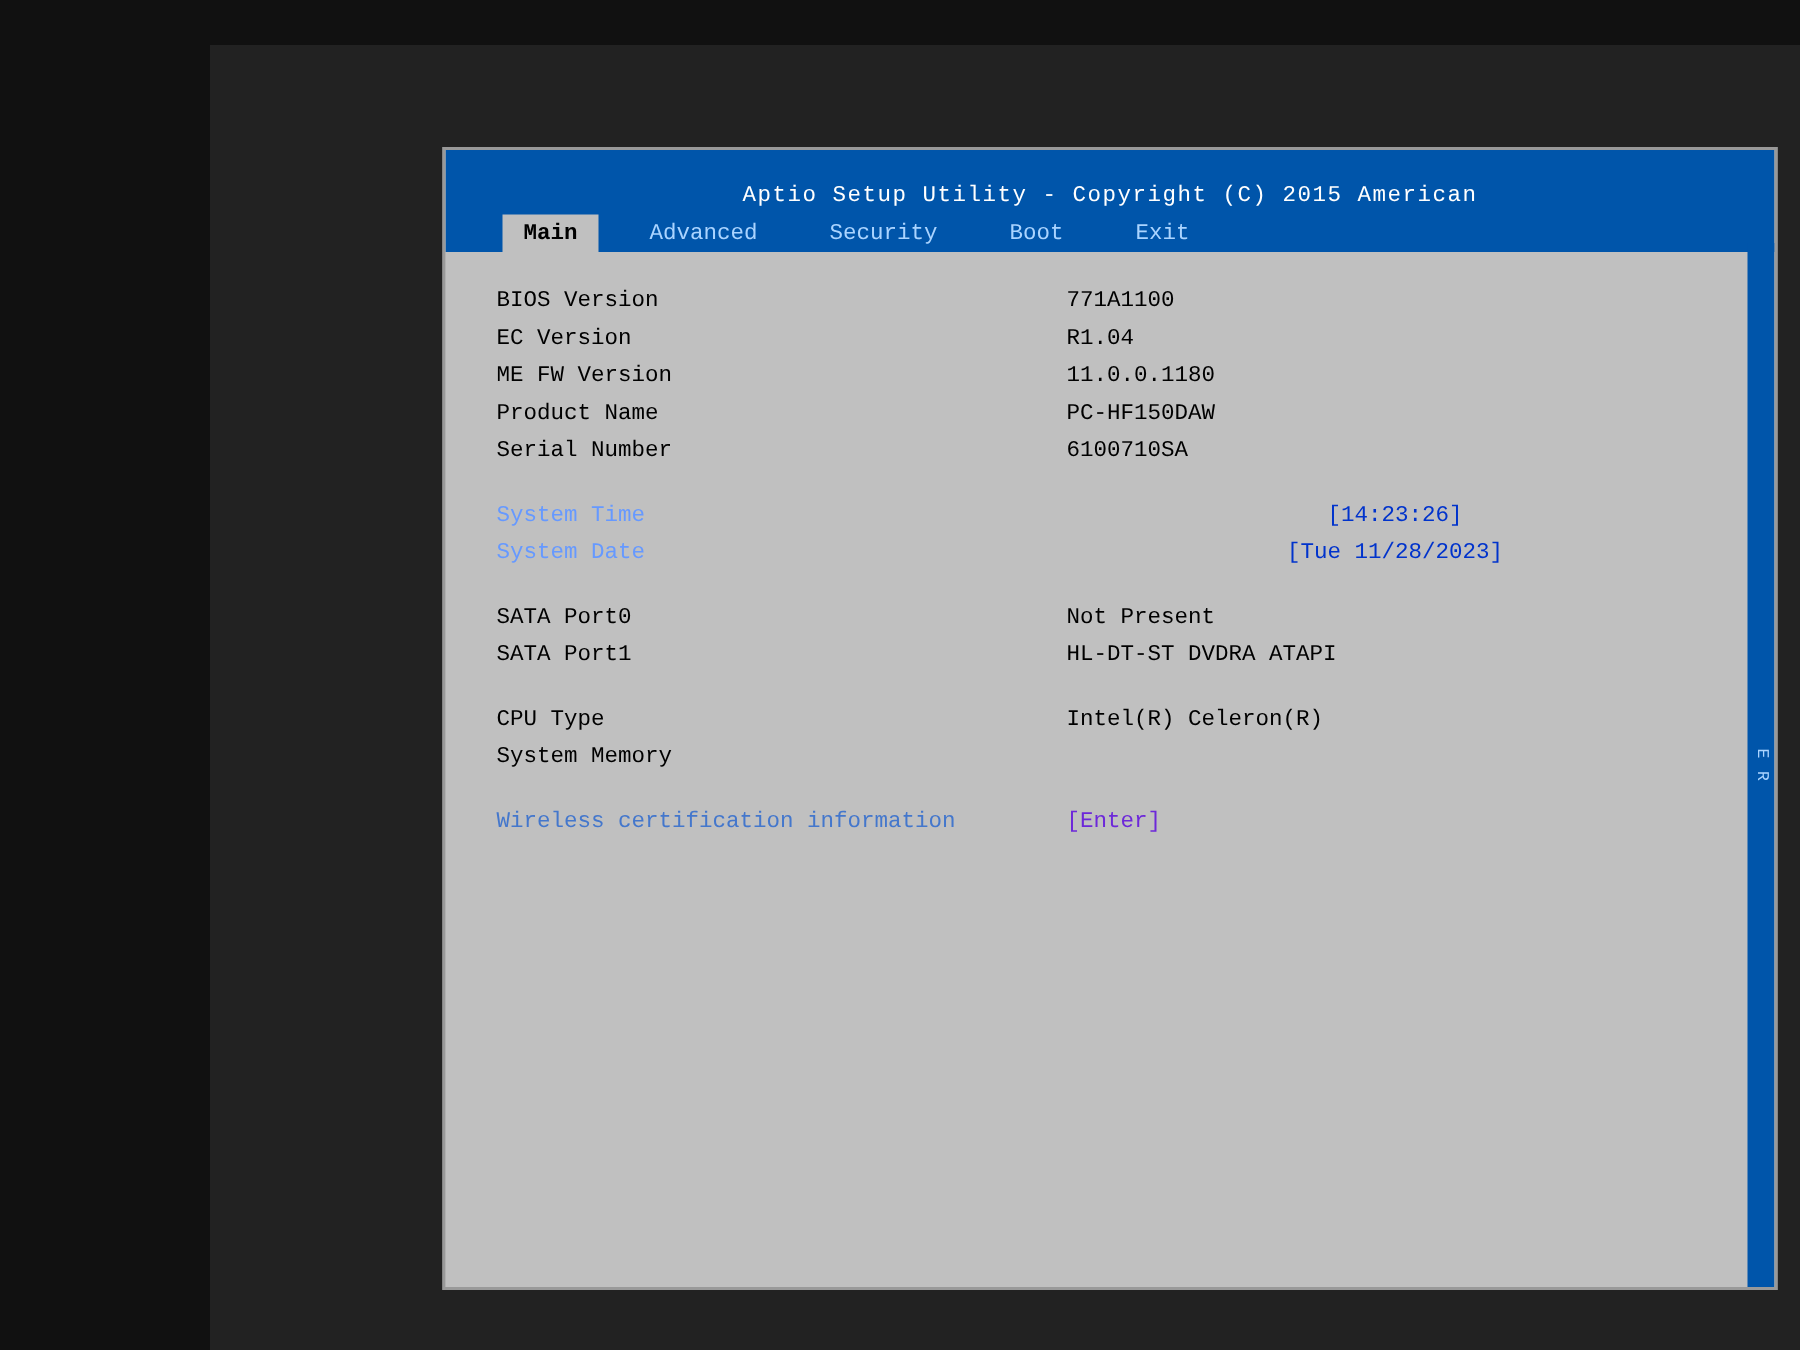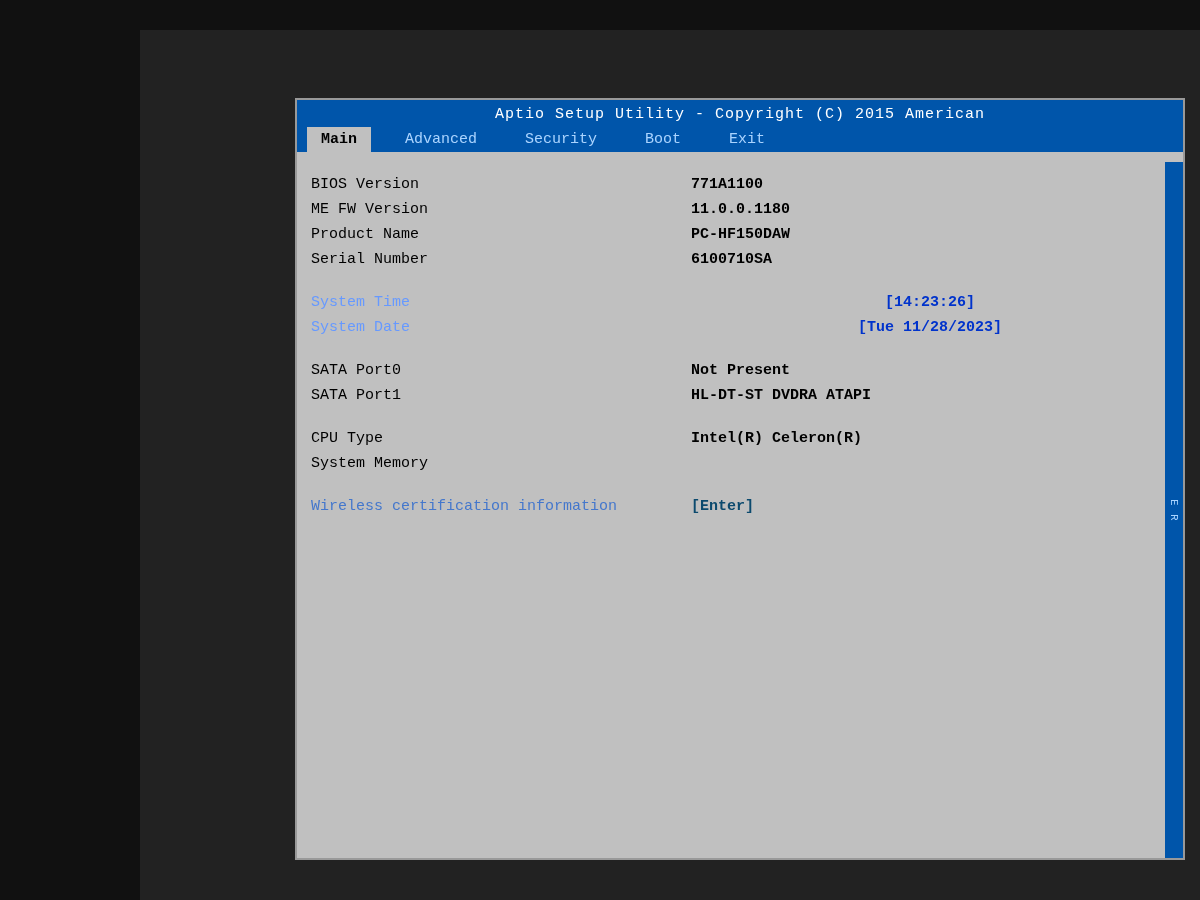--- a/index.html
+++ b/index.html
@@ -50,58 +50,59 @@
       bottom: 40px;
       background: #c0c0c0;
       border: 2px solid #999;
       overflow: hidden;
     }
 
     
     .menu-bar {
       background: #0055aa;
       color: white;
-      padding: 6px 0 0 0;
+      padding: 22px 0 0 0;
       font-size: 15px;
       font-family: 'Courier New', Courier, monospace;
     }
 
     .menu-title {
       text-align: center;
       color: white;
       font-size: 15px;
       padding-bottom: 4px;
       letter-spacing: 1px;
     }
 
     .menu-tabs {
       display: flex;
       align-items: flex-end;
       padding: 0 10px;
       gap: 20px;
+      margin-left: 28px;
     }
 
     .menu-tab {
       padding: 4px 14px;
       color: #aad4ff;
       cursor: pointer;
       font-size: 15px;
       font-family: 'Courier New', Courier, monospace;
     }
 
     .menu-tab.active {
       background: #c0c0c0;
       color: #000;
       font-weight: bold;
     }
 
     
     .content-area {
       background: #c0c0c0;
-      padding: 20px 14px;
+      padding: 20px 34px;
       height: calc(100% - 62px);
       position: relative;
     }
 
     .info-row {
       display: flex;
       padding: 4px 0;
       font-size: 15px;
       font-family: 'Courier New', Courier, monospace;
       color: #000;
@@ -114,33 +115,32 @@
     .info-row.highlighted .value {
       color: #0033cc;
       text-align: center;
     }
 
     .info-row.wireless .label {
       color: #4477cc;
     }
 
     .info-row.wireless .value {
-      color: #0c4a6e;
+      color: #6d28d9;
     }
 
     .label {
       width: 380px;
       min-width: 380px;
       color: #000;
     }
 
     .value {
       color: #000;
       flex: 1;
-      font-weight: bold;
     }
 
     .spacer {
       height: 18px;
     }
 
     
     .right-hints {
       position: absolute;
       right: 0;
@@ -186,20 +186,24 @@
         </div>
       </div>
 
       <div class="content-area">
 
         <div class="info-row">
           <span class="label">BIOS Version</span>
           <span class="value">771A1100</span>
         </div>
         <div class="info-row">
+          <span class="label">EC Version</span>
+          <span class="value">R1.04</span>
+        </div>
+        <div class="info-row">
           <span class="label">ME FW Version</span>
           <span class="value">11.0.0.1180</span>
         </div>
         <div class="info-row">
           <span class="label">Product Name</span>
           <span class="value">PC-HF150DAW</span>
         </div>
         <div class="info-row">
           <span class="label">Serial Number</span>
           <span class="value">6100710SA</span>

